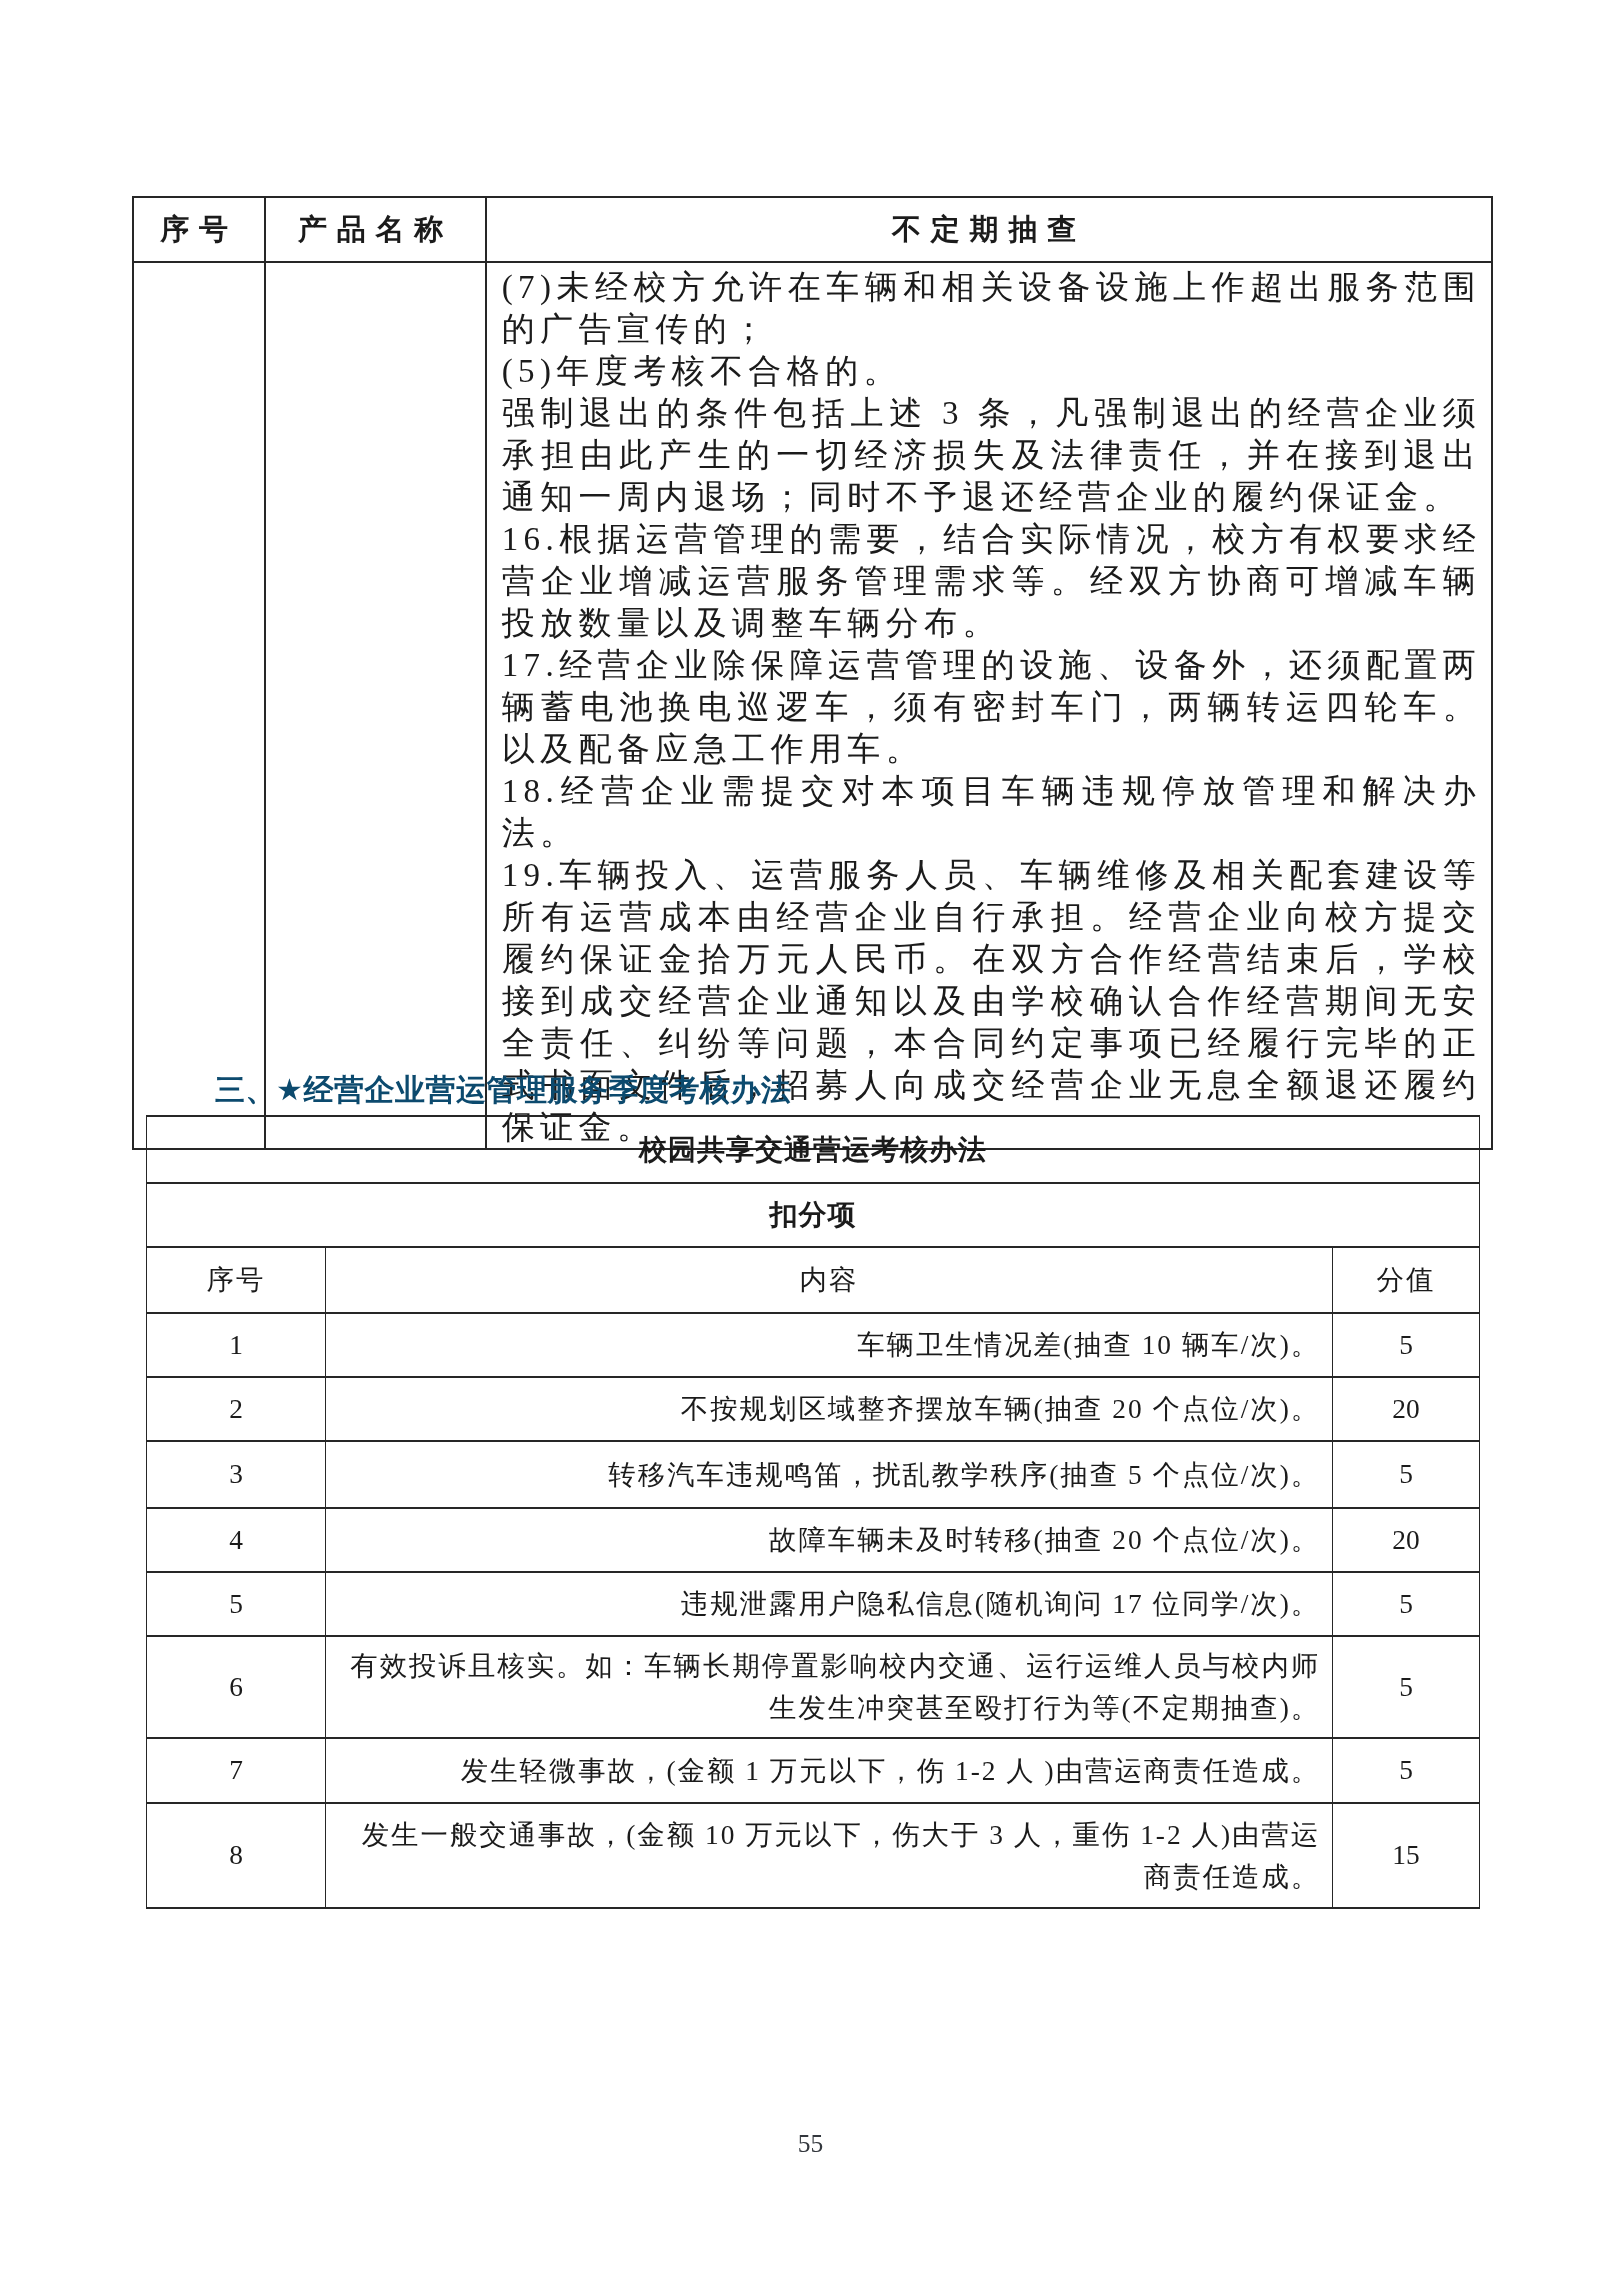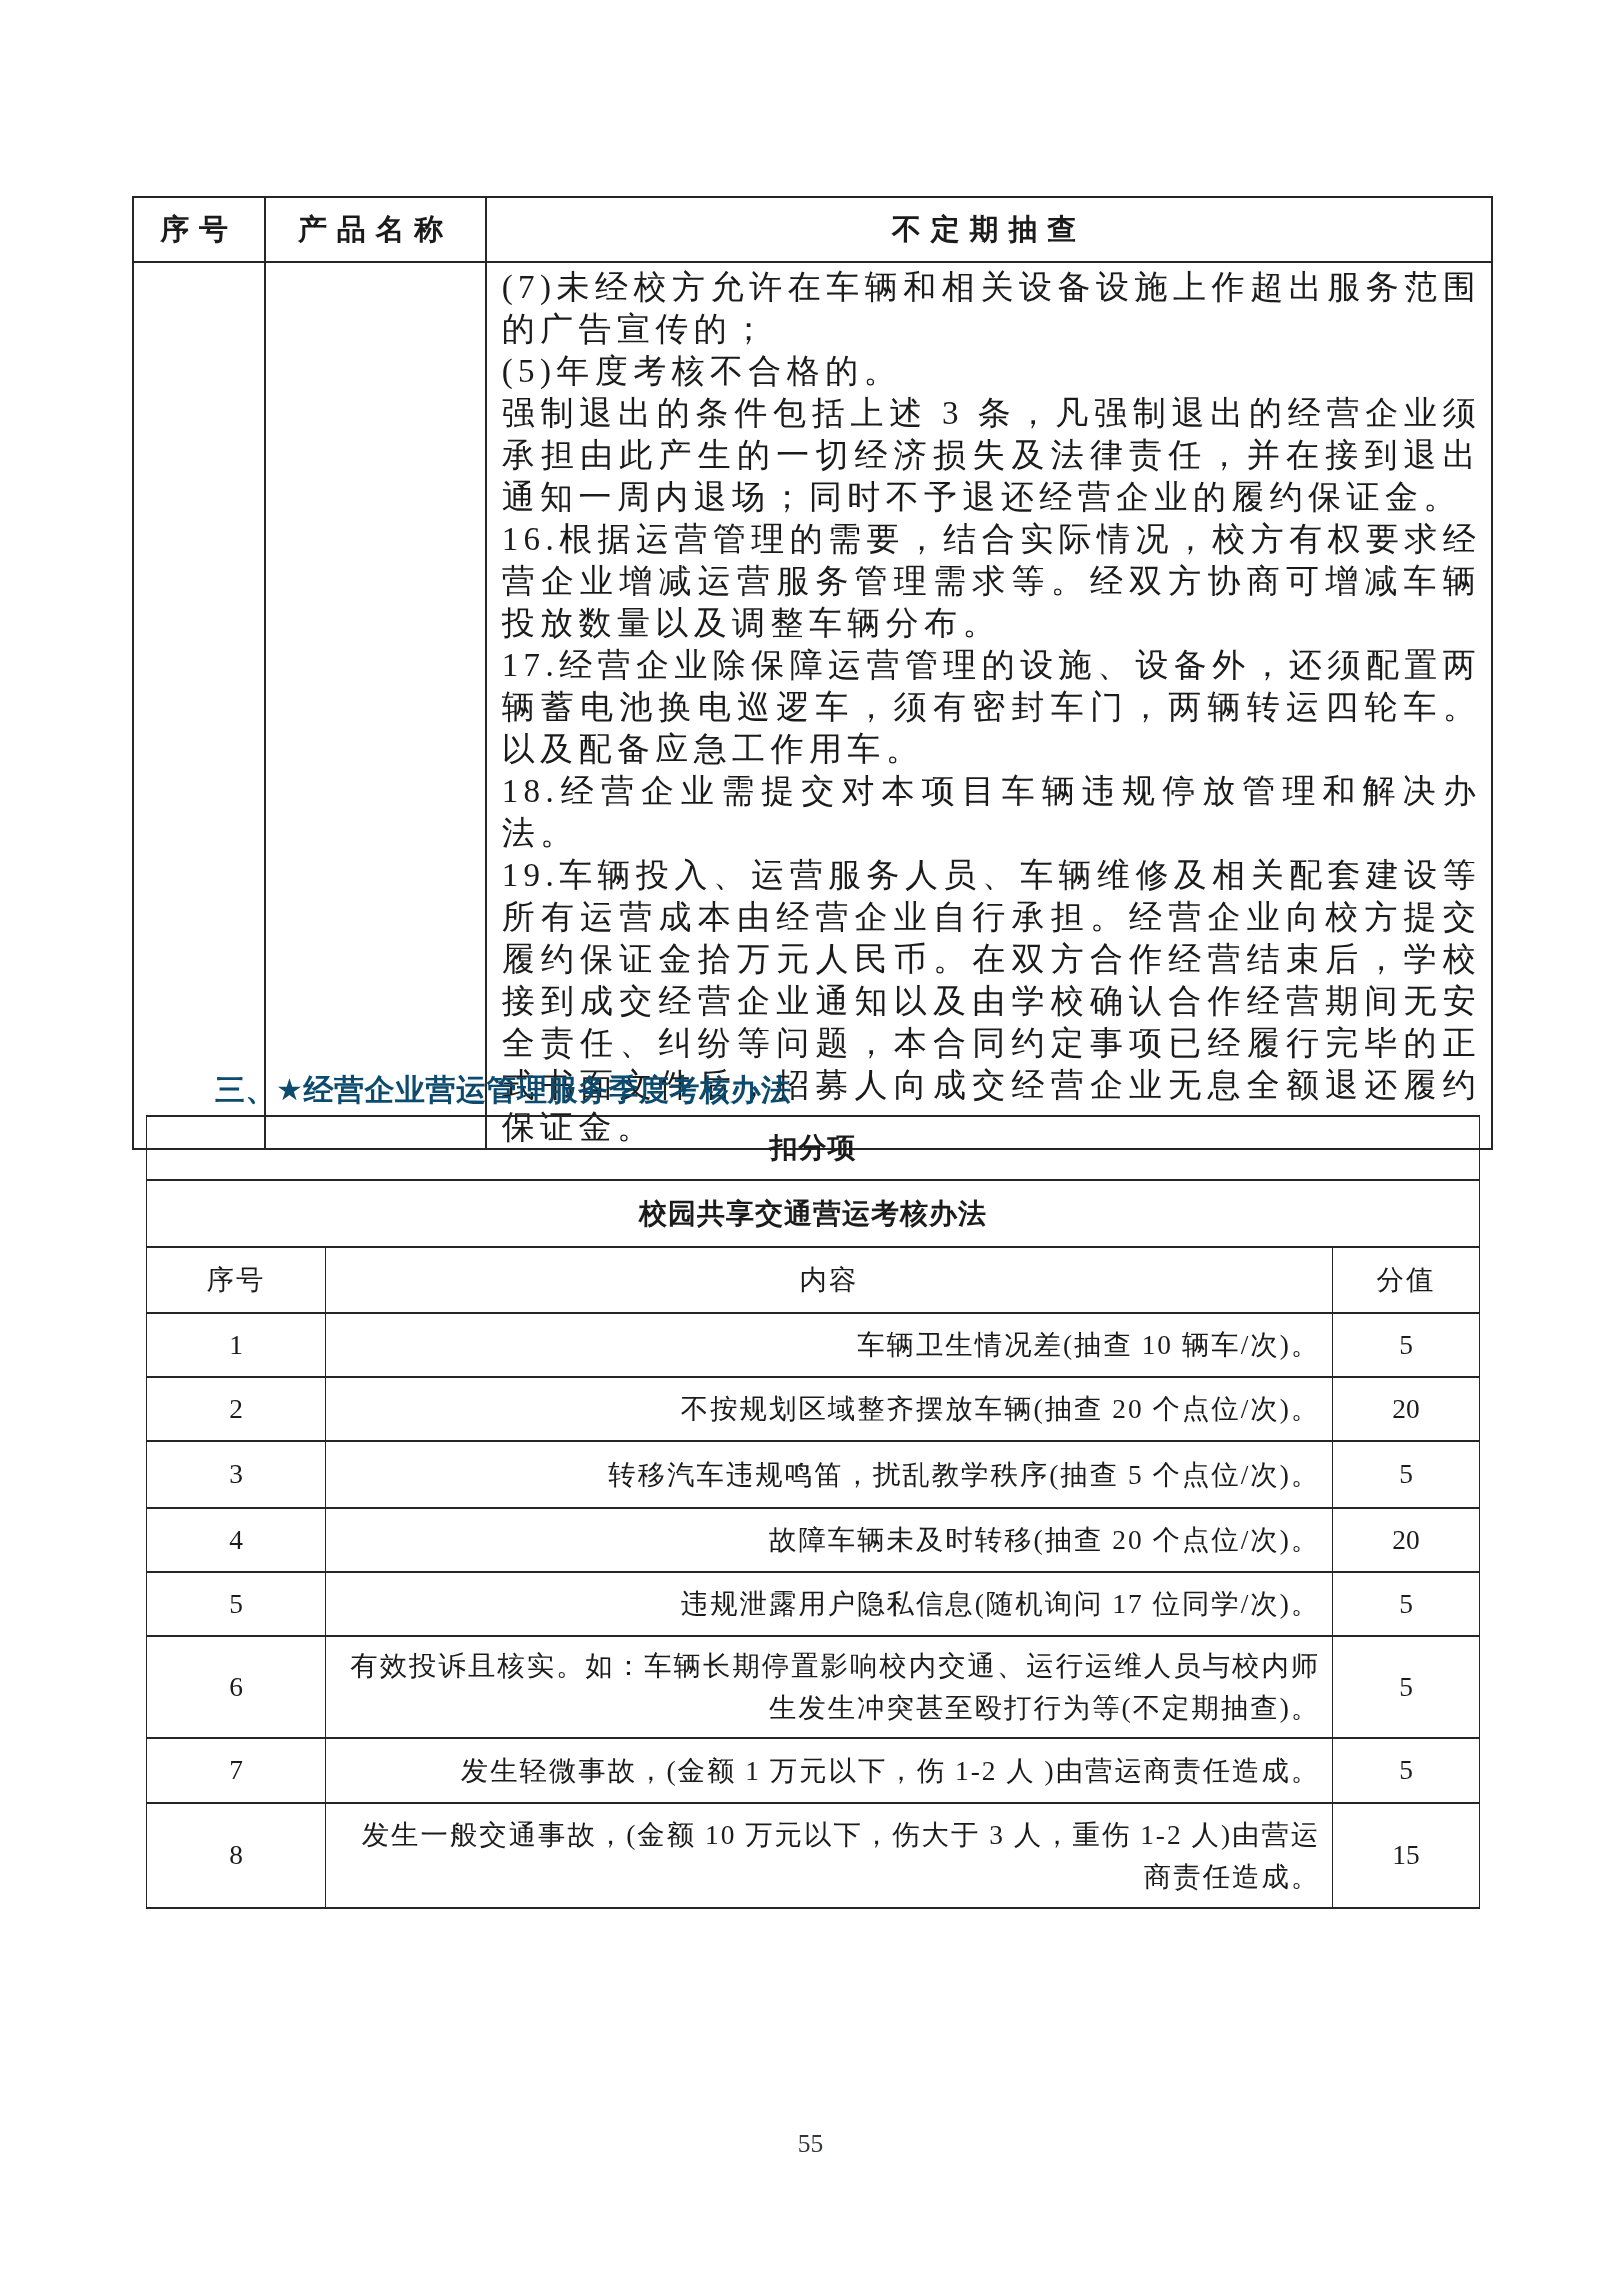--- a/index.html
+++ b/index.html
@@ -147,25 +147,25 @@
 
 <div class="heading">三、★经营企业营运管理服务季度考核办法</div>
 
 <table class="t2">
   <colgroup>
     <col style="width:179px">
     <col style="width:1007px">
     <col style="width:147px">
   </colgroup>
   <tbody>
-    <tr style="height:64px">
-      <td colspan="3" class="section-cell">扣分项</td>
-    </tr>
     <tr style="height:67px">
       <td colspan="3" class="title-cell">校园共享交通营运考核办法</td>
+    </tr>
+    <tr style="height:64px">
+      <td colspan="3" class="section-cell">扣分项</td>
     </tr>
     <tr style="height:66px">
       <td class="head-cell">序号</td>
       <td class="head-cell">内容</td>
       <td class="head-cell">分值</td>
     </tr>
 
     <tr style="height:64px">
       <td class="num-cell">1</td>
       <td class="content-cell">车辆卫生情况差(抽查 10 辆车/次)。</td>

